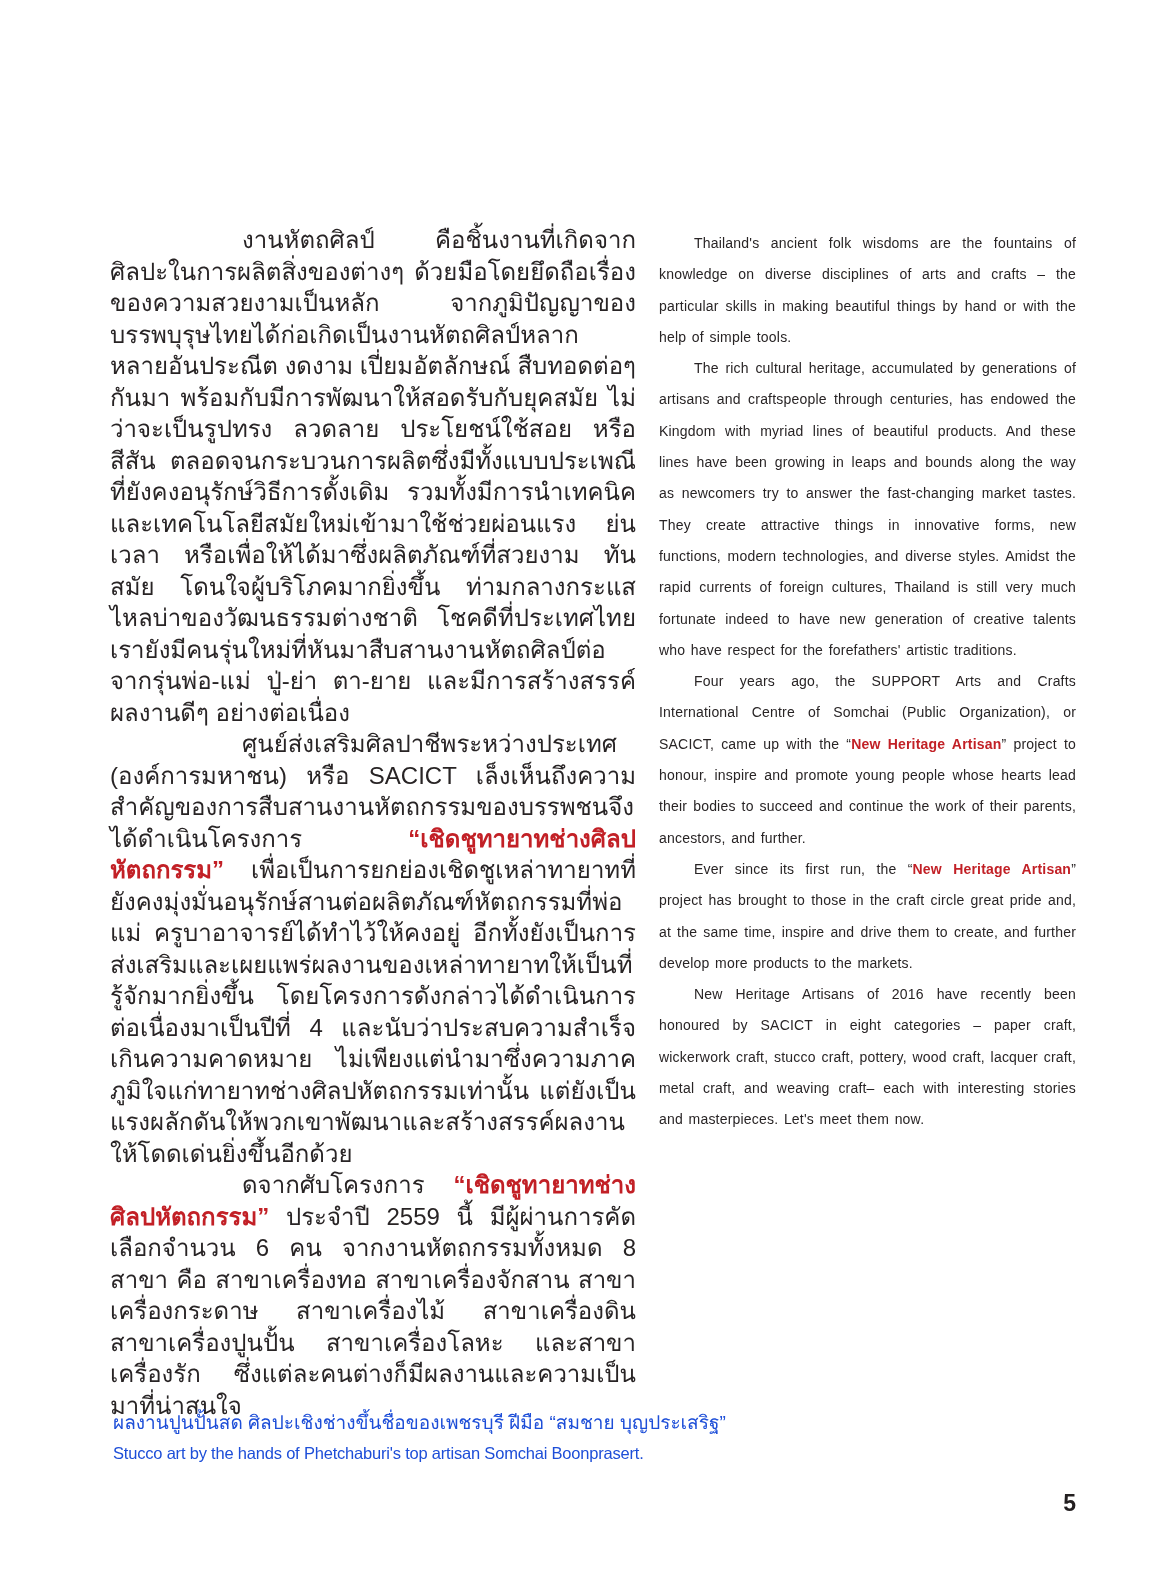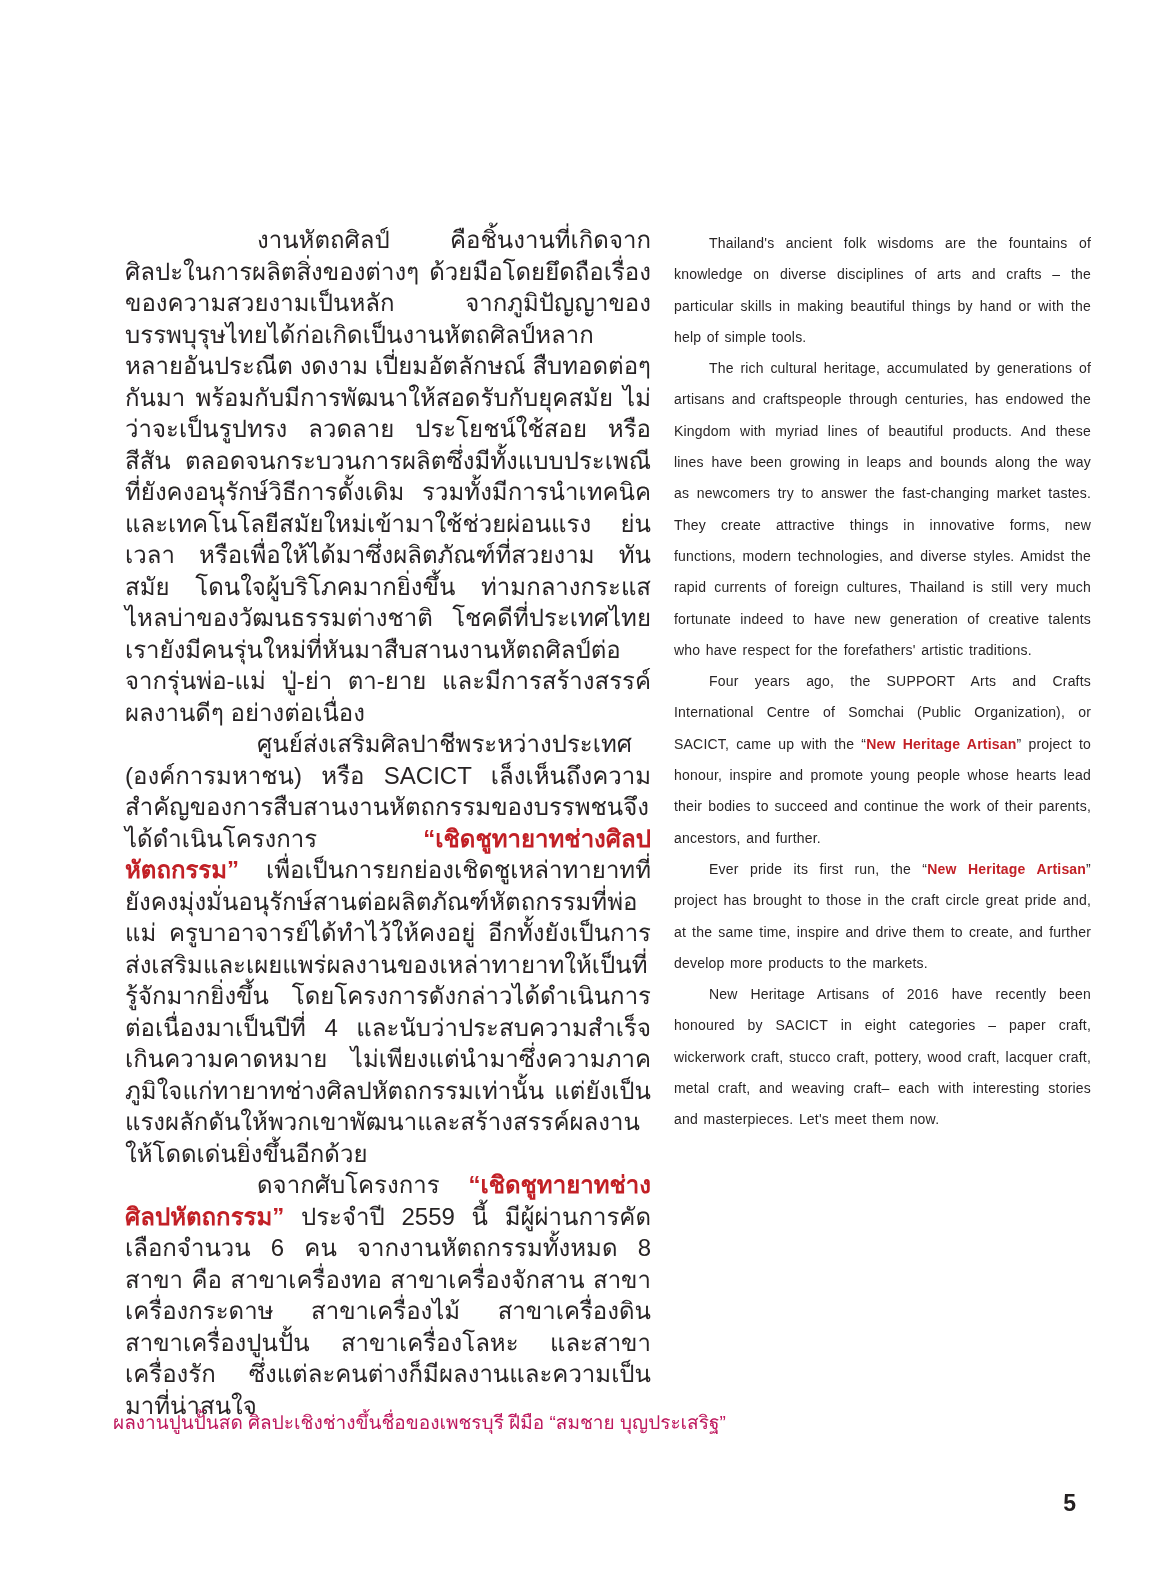--- a/index.html
+++ b/index.html
@@ -14,21 +14,20 @@
     height:1582px;
     margin:0 auto;
     background:#ffffff;
     font-family:"Liberation Sans", sans-serif;
     color:var(--ink);
     overflow:hidden;
   }
   .col{
     position:absolute;
     text-align:justify;
-    margin-left:15px;
   }
   .col-thai{
     left:110px;
     top:224px;
     width:526px;
     font-size:24px;
     line-height:31.5px;
   }
   .col-thai .para{text-indent:132px;}
   .col-en{
@@ -44,21 +43,21 @@
   .para{margin:0;}
   .accent{
     color:var(--accent);
     font-weight:bold;
   }
   .caption{
     position:absolute;
     left:113px;
     top:1408px;
     width:620px;
-    color:#be185d;
+    color:#1d4ed8;
   }
   .caption .cap-thai{
     font-size:19px;
     line-height:30px;
   }
   .caption .cap-en{
     font-size:16.5px;
     line-height:30px;
     letter-spacing:-0.2px;
   }
@@ -81,23 +80,24 @@
   <div class="col col-thai">
       <p class="para"><span>งานหัตถศิลป์ คือชิ้นงานที่เกิดจากศิลปะในการผลิตสิ่งของต่างๆ ด้วยมือโดยยึดถือเรื่องของความสวยงามเป็นหลัก จากภูมิปัญญาของบรรพบุรุษไทยได้ก่อเกิดเป็นงานหัตถศิลป์หลากหลายอันประณีต งดงาม เปี่ยมอัตลักษณ์ สืบทอดต่อๆ กันมา พร้อมกับมีการพัฒนาให้สอดรับกับยุคสมัย ไม่ว่าจะเป็นรูปทรง ลวดลาย ประโยชน์ใช้สอย หรือสีสัน ตลอดจนกระบวนการผลิตซึ่งมีทั้งแบบประเพณีที่ยังคงอนุรักษ์วิธีการดั้งเดิม รวมทั้งมีการนำเทคนิคและเทคโนโลยีสมัยใหม่เข้ามาใช้ช่วยผ่อนแรง ย่นเวลา หรือเพื่อให้ได้มาซึ่งผลิตภัณฑ์ที่สวยงาม ทันสมัย โดนใจผู้บริโภคมากยิ่งขึ้น ท่ามกลางกระแสไหลบ่าของวัฒนธรรมต่างชาติ โชคดีที่ประเทศไทยเรายังมีคนรุ่นใหม่ที่หันมาสืบสานงานหัตถศิลป์ต่อจากรุ่นพ่อ-แม่ ปู่-ย่า ตา-ยาย และมีการสร้างสรรค์ผลงานดีๆ อย่างต่อเนื่อง</span></p>
       <p class="para"><span>ศูนย์ส่งเสริมศิลปาชีพระหว่างประเทศ (องค์การมหาชน) หรือ SACICT เล็งเห็นถึงความสำคัญของการสืบสานงานหัตถกรรมของบรรพชนจึงได้ดำเนินโครงการ </span><span class="accent">“เชิดชูทายาทช่างศิลปหัตถกรรม”</span><span> เพื่อเป็นการยกย่องเชิดชูเหล่าทายาทที่ยังคงมุ่งมั่นอนุรักษ์สานต่อผลิตภัณฑ์หัตถกรรมที่พ่อแม่ ครูบาอาจารย์ได้ทำไว้ให้คงอยู่ อีกทั้งยังเป็นการส่งเสริมและเผยแพร่ผลงานของเหล่าทายาทให้เป็นที่รู้จักมากยิ่งขึ้น โดยโครงการดังกล่าวได้ดำเนินการต่อเนื่องมาเป็นปีที่ 4 และนับว่าประสบความสำเร็จเกินความคาดหมาย ไม่เพียงแต่นำมาซึ่งความภาคภูมิใจแก่ทายาทช่างศิลปหัตถกรรมเท่านั้น แต่ยังเป็นแรงผลักดันให้พวกเขาพัฒนาและสร้างสรรค์ผลงานให้โดดเด่นยิ่งขึ้นอีกด้วย</span></p>
       <p class="para"><span>ดจากศับโครงการ </span><span class="accent">“เชิดชูทายาทช่างศิลปหัตถกรรม”</span><span> ประจำปี 2559 นี้ มีผู้ผ่านการคัดเลือกจำนวน 6 คน จากงานหัตถกรรมทั้งหมด 8 สาขา คือ สาขาเครื่องทอ สาขาเครื่องจักสาน สาขาเครื่องกระดาษ สาขาเครื่องไม้ สาขาเครื่องดิน สาขาเครื่องปูนปั้น สาขาเครื่องโลหะ และสาขาเครื่องรัก ซึ่งแต่ละคนต่างก็มีผลงานและความเป็นมาที่น่าสนใจ</span></p>
     </div>
 
   <div class="col col-en">
       <p class="para"><span>Thailand's ancient folk wisdoms are the fountains of knowledge on diverse disciplines of arts and crafts – the particular skills in making beautiful things by hand or with the help of simple tools.</span></p>
       <p class="para"><span>The rich cultural heritage, accumulated by generations of artisans and craftspeople through centuries, has endowed the Kingdom with myriad lines of beautiful products. And these lines have been growing in leaps and bounds along the way as newcomers try to answer the fast-changing market tastes. They create attractive things in innovative forms, new functions, modern technologies, and diverse styles. Amidst the rapid currents of foreign cultures, Thailand is still very much fortunate indeed to have new generation of creative talents who have respect for the forefathers' artistic traditions.</span></p>
       <p class="para"><span>Four years ago, the SUPPORT Arts and Crafts International Centre of Somchai (Public Organization), or SACICT, came up with the “</span><span class="accent">New Heritage Artisan</span><span>” project to honour, inspire and promote young people whose hearts lead their bodies to succeed and continue the work of their parents, ancestors, and further.</span></p>
-      <p class="para"><span>Ever pride its first run, the “</span><span class="accent">New Heritage Artisan</span><span>” project has brought to those in the craft circle great pride and, at the same time, inspire and drive them to create, and further develop more products to the markets.</span></p>
+      <p class="para"><span>Ever since its first run, the “</span><span class="accent">New Heritage Artisan</span><span>” project has brought to those in the craft circle great pride and, at the same time, inspire and drive them to create, and further develop more products to the markets.</span></p>
       <p class="para"><span>New Heritage Artisans of 2016 have recently been honoured by SACICT in eight categories – paper craft, wickerwork craft, stucco craft, pottery, wood craft, lacquer craft, metal craft, and weaving craft– each with interesting stories and masterpieces. Let's meet them now.</span></p>
     </div>
 
   <div class="caption">
     <div class="cap-thai">ผลงานปูนปั้นสด ศิลปะเชิงช่างขึ้นชื่อของเพชรบุรี ฝีมือ “สมชาย บุญประเสริฐ”</div>
+    <div class="cap-en">Stucco art by the hands of Phetchaburi's top artisan Somchai Boonprasert.</div>
   </div>
 
   <div class="page-number">5</div>
 
 </div>
 
 </body></html>

